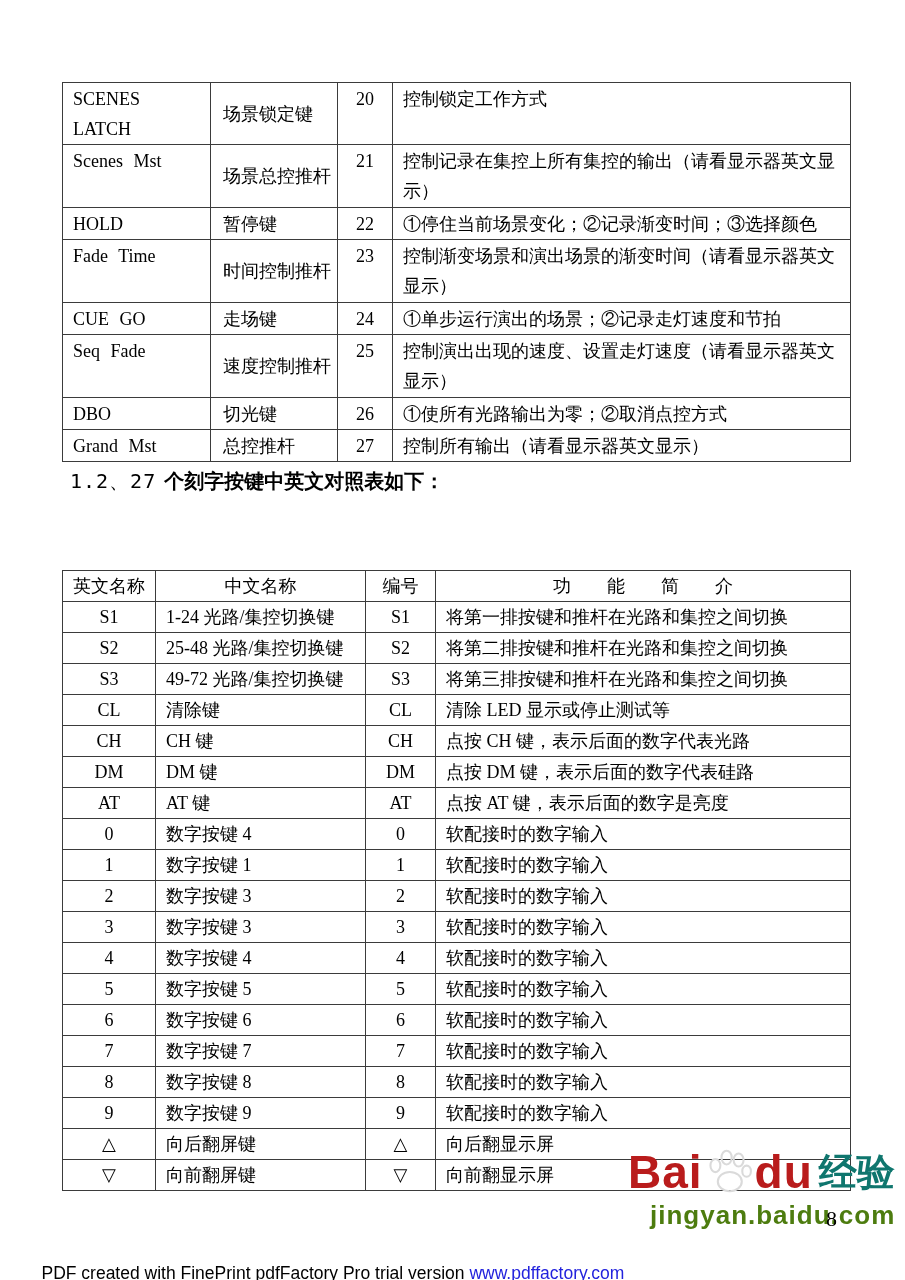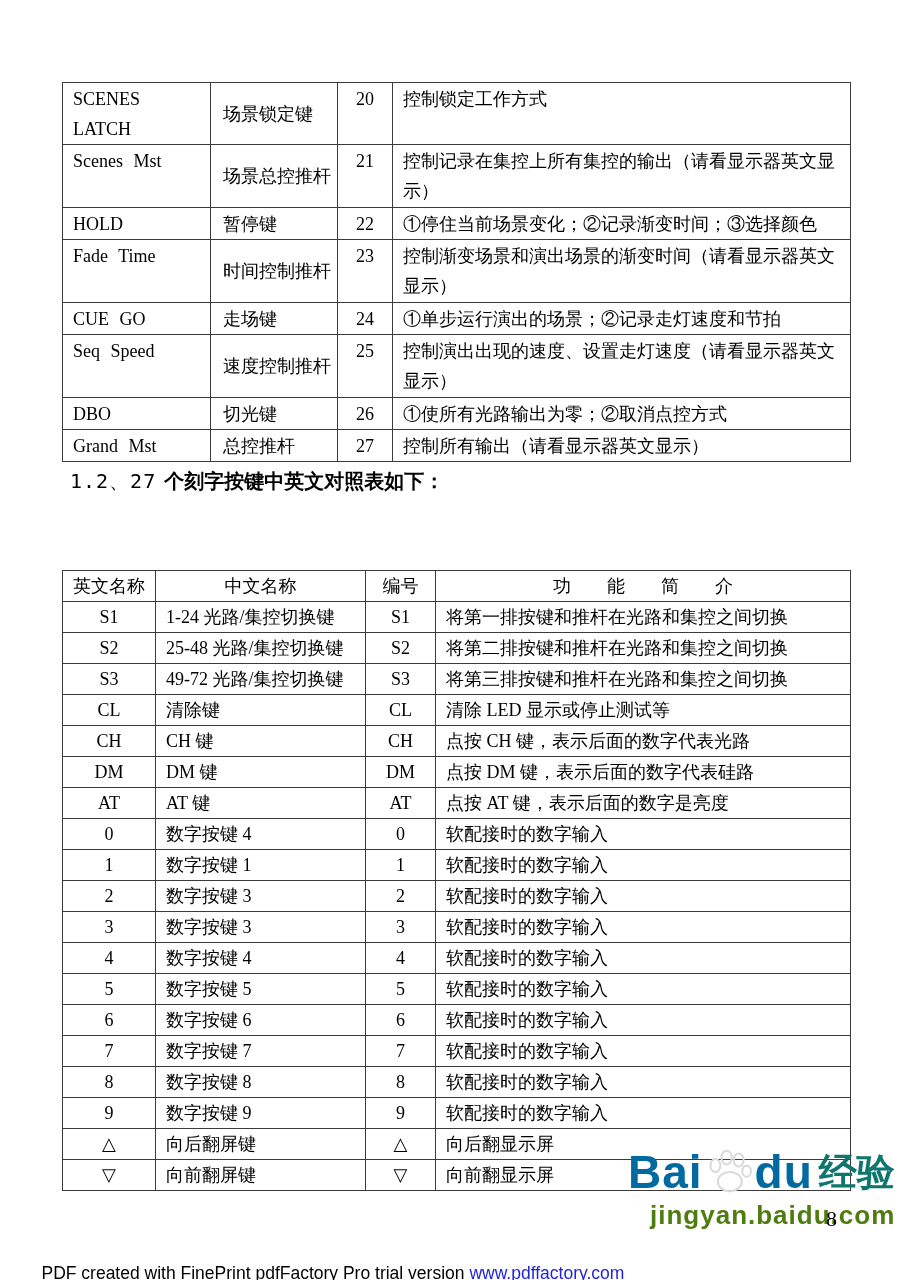--- a/index.html
+++ b/index.html
@@ -30,21 +30,21 @@
   .t2 tr{height:21px;}
   .t2 .c1,.t2 .c3{text-align:center;vertical-align:middle;}
   .t2 .c2,.t2 .c4{text-align:left;vertical-align:middle;padding-left:10px;padding-right:6px;}
   .t2 th{text-align:center;vertical-align:middle;}
   
   .watermark{
     position:absolute;left:628px;top:1146px;width:278px;color:#dcdcdc;
     font-family:"Liberation Sans","DejaVu Sans",sans-serif;pointer-events:none;z-index:3;
   }
   .wm-row{display:flex;align-items:center;height:52px;}
-  .wm-latin{font-size:46px;font-weight:bold;letter-spacing:1px;color:#0369a1;}
+  .wm-latin{font-size:46px;font-weight:bold;letter-spacing:1px;color:#b91c1c;}
   .wm-paw{margin:0 2px;flex:0 0 auto;}
   .wm-cn{font-size:38px;font-weight:bold;color:#0f766e;margin-left:6px;}
   .wm-url{font-size:26px;font-weight:bold;color:#4d7c0f;margin-top:2px;margin-left:22px;letter-spacing:1px;}
   
   .pagenum{position:absolute;left:826px;top:1206px;font-size:22px;z-index:4;}
   .footer{
     position:absolute;left:22px;top:1242px;font-size:17.5px;z-index:4;
     font-family:"Liberation Sans","DejaVu Sans",sans-serif;white-space:pre;
   }
   .footer-link{color:#2222dd;text-decoration:underline;cursor:pointer;}
@@ -86,21 +86,21 @@
     <td class="c3">23</td>
     <td class="c4">控制渐变场景和演出场景的渐变时间（请看显示器英文显示）</td>
   </tr>
         <tr>
     <td class="c1">CUE GO</td>
     <td class="c2">走场键</td>
     <td class="c3">24</td>
     <td class="c4">①单步运行演出的场景；②记录走灯速度和节拍</td>
   </tr>
         <tr class="tall">
-    <td class="c1">Seq Speed</td>
+    <td class="c1">Seq Fade</td>
     <td class="c2">速度控制推杆</td>
     <td class="c3">25</td>
     <td class="c4">控制演出出现的速度、设置走灯速度（请看显示器英文显示）</td>
   </tr>
         <tr>
     <td class="c1">DBO</td>
     <td class="c2">切光键</td>
     <td class="c3">26</td>
     <td class="c4">①使所有光路输出为零；②取消点控方式</td>
   </tr>

